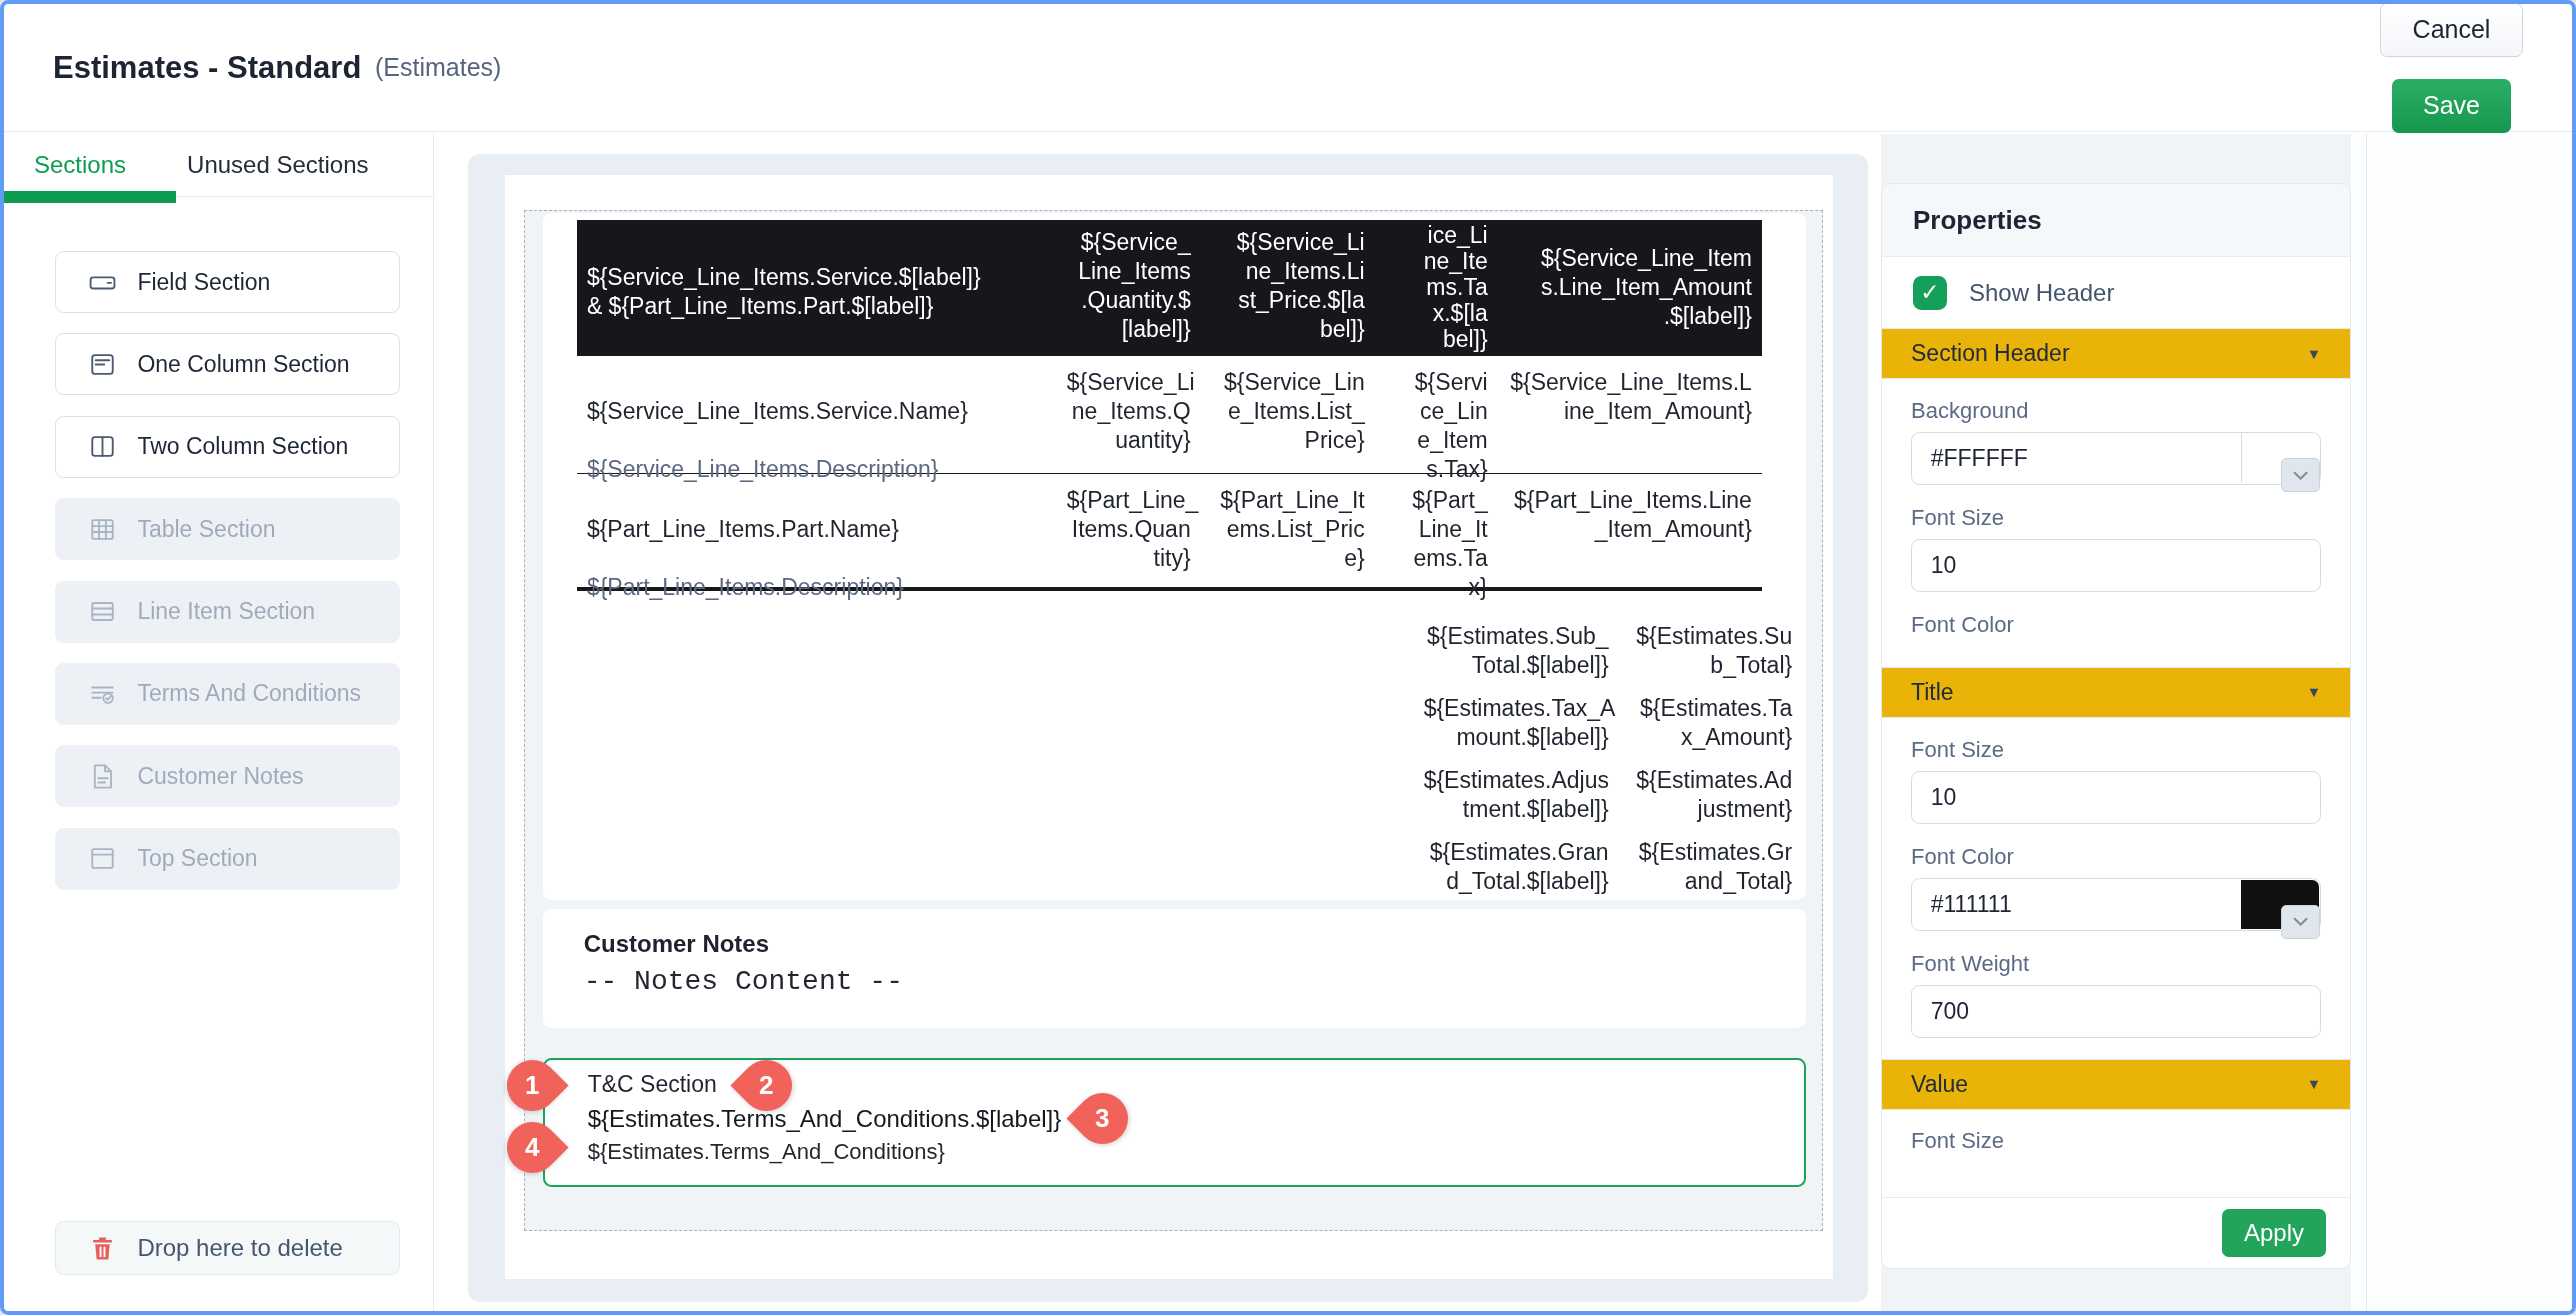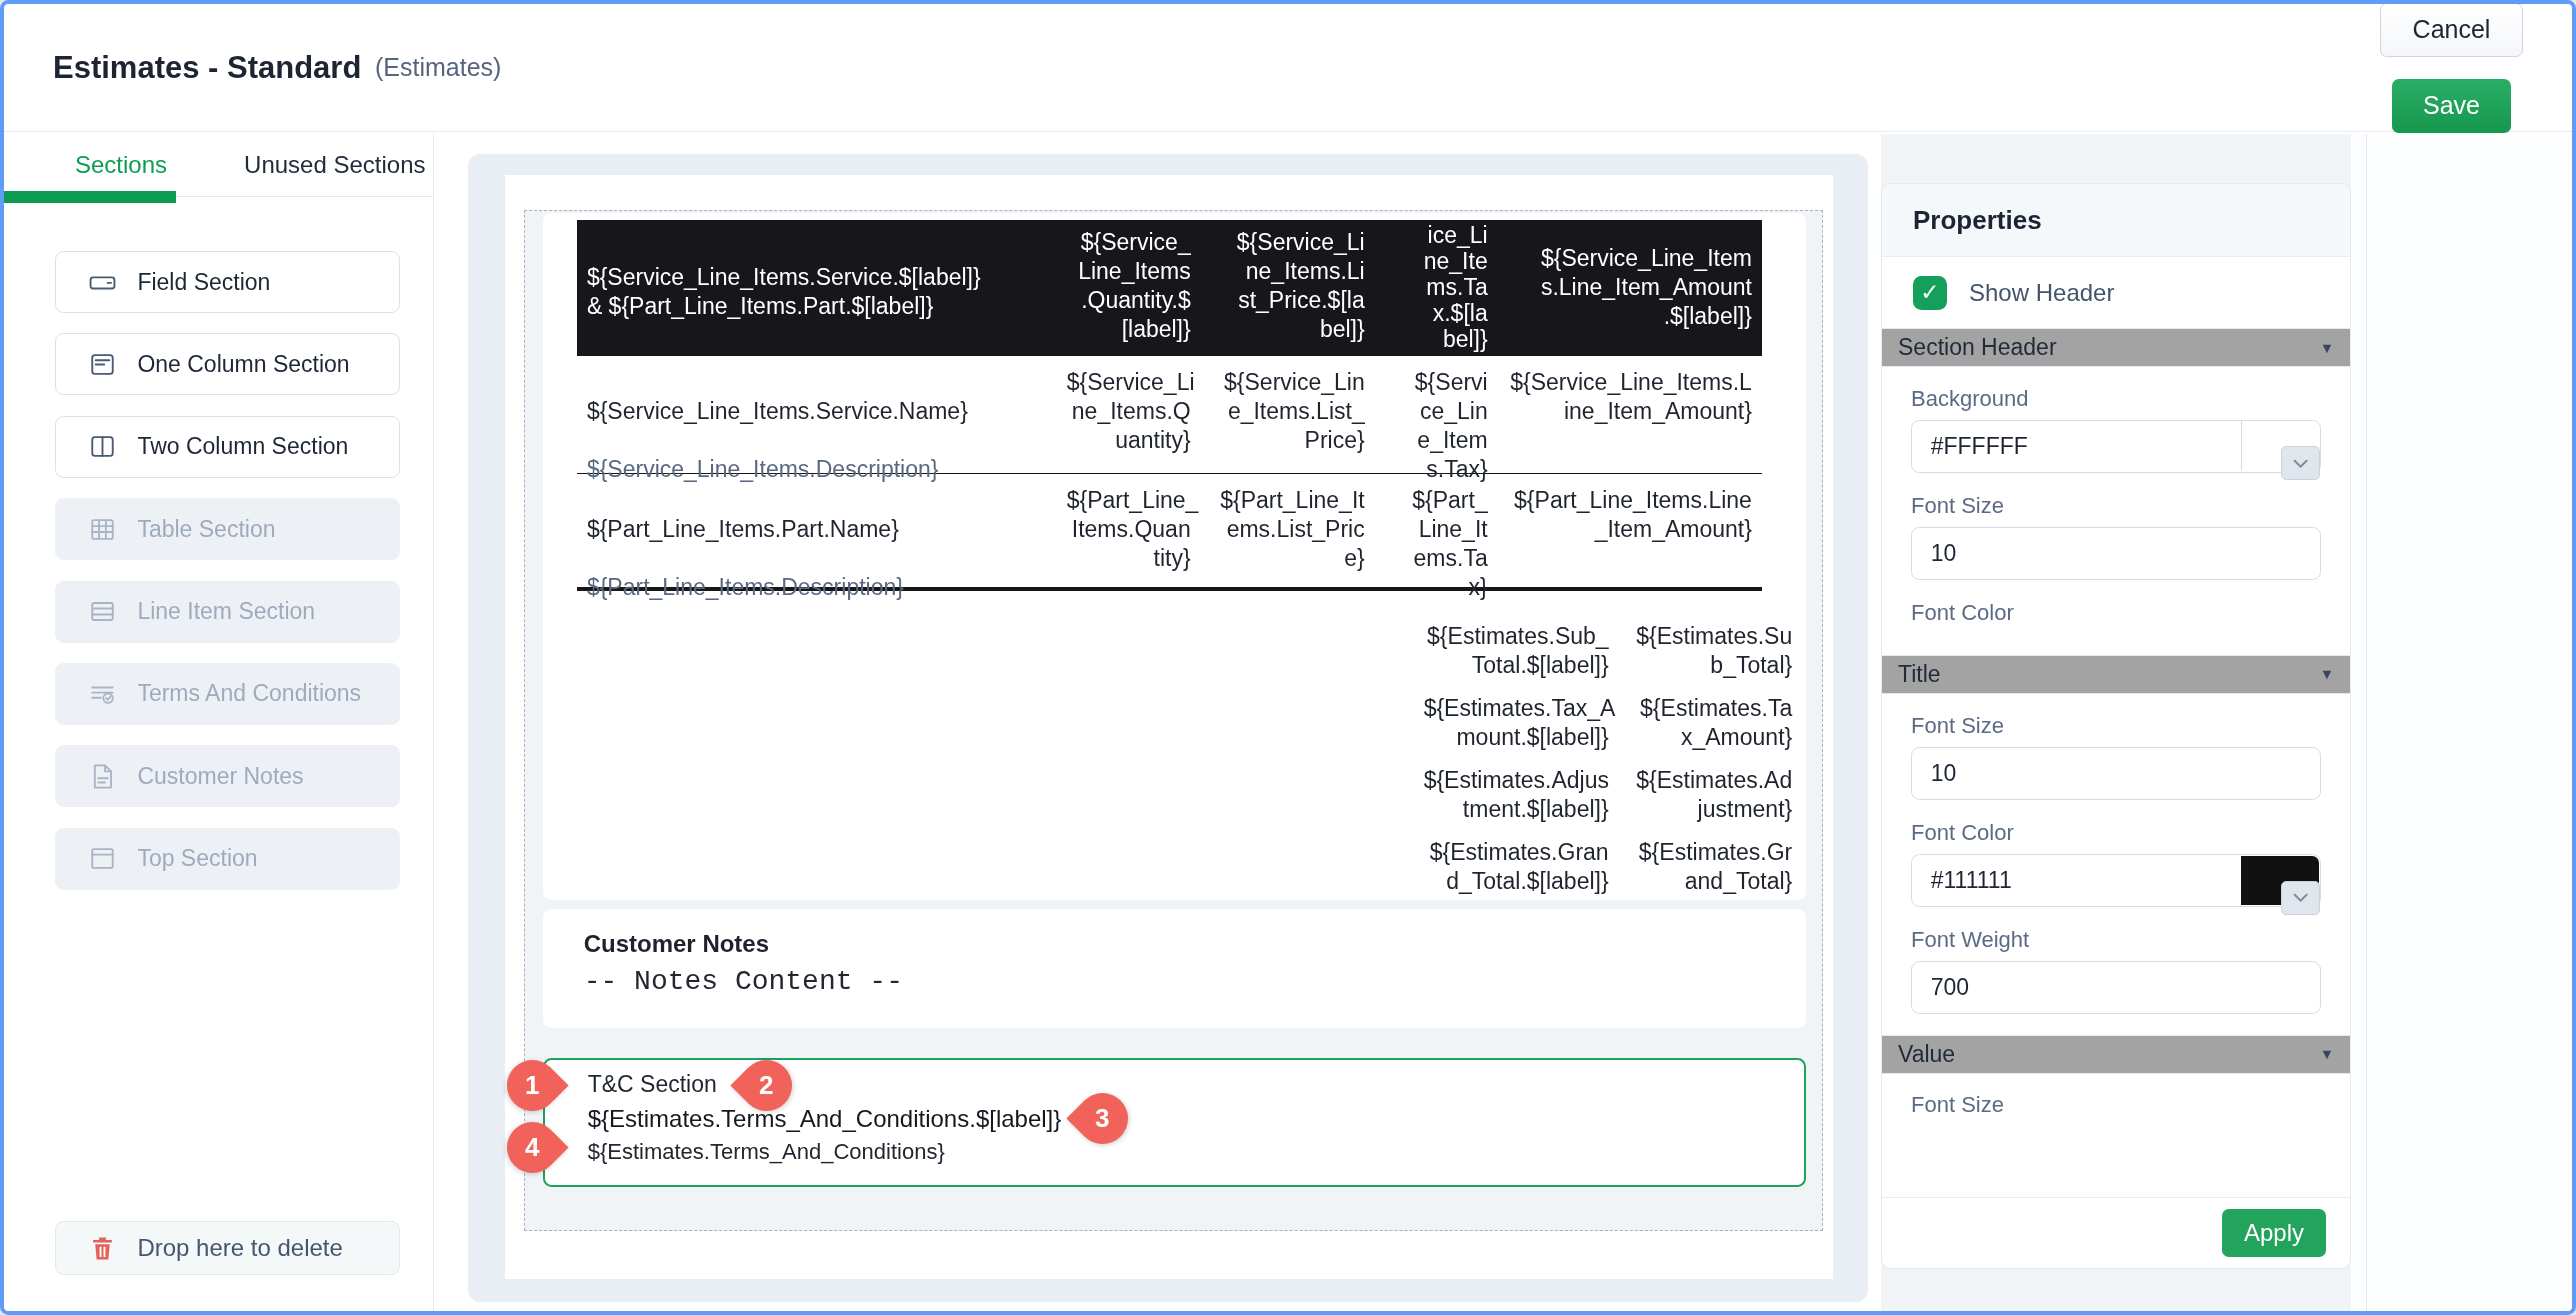--- a/index.html
+++ b/index.html
@@ -18,21 +18,21 @@
                 font-family:inherit; cursor:pointer; }
   .btn-save { width:119px; height:54px; background:linear-gradient(180deg,#2aae66,#17974e);
               border:none; border-radius:6.8px; font-size:25px; color:#fff; font-family:inherit; cursor:pointer; }
 
   .content { position:absolute; top:130px; left:0; right:0; bottom:0; background:#fff; }
 
   
   .sidebar { position:absolute; left:0; top:0; bottom:0; width:430px; background:#fff;
              border-right:1.7px solid #e8ecf1; }
   .tabs { position:relative; height:63px; border-bottom:1.7px solid #e4e8ed; display:flex;
-          align-items:center; padding-left:71px; gap:77px; }
+          align-items:center; padding-left:30px; gap:61px; }
   .tab { font-size:24px; color:#232c3b; cursor:pointer; }
   .tab.active { color:#0d9c52; }
   .tab-underline { position:absolute; left:0; bottom:-6.8px; width:172px; height:12px; background:#0d9c52; }
   .section-list { position:absolute; top:117px; left:51px; right:34px; }
   .s-item { width:345px; height:62px; border-radius:8.5px; display:flex; align-items:center;
             gap:20.4px; padding-left:32px; margin-bottom:20.4px; font-size:23px; }
   .s-item.enabled { background:#fff; border:1.7px solid #d9e0e9; color:#1e2736; cursor:grab; }
   .s-item.enabled .s-icon { color:#4a5a74; }
   .s-item.disabled { background:#edf1f5; border:1.7px solid #edf1f5; color:#9fabbc; }
   .s-item.disabled .s-icon { color:#a9b5c5; }
@@ -94,22 +94,22 @@
   
   .props-col { position:absolute; left:1877px; top:0; bottom:0; width:470px; background:#f1f4f7; }
   .props-card { position:absolute; left:0; top:49px; width:470px; height:1086px; background:#fff;
                 border:1.7px solid #e4e9ef; border-radius:10.2px; overflow:hidden; }
   .props-title { height:73px; background:#f5f8fa; border-bottom:1.7px solid #e8edf2; display:flex;
                  align-items:center; padding-left:31px; font-size:26px; font-weight:bold; color:#1d2433; }
   .show-row { height:71px; display:flex; align-items:center; padding-left:31px; gap:22px; }
   .checkbox { width:34px; height:34px; border-radius:8.5px; background:#14a05a; color:#fff;
               display:flex; align-items:center; justify-content:center; font-size:23px; cursor:pointer; }
   .show-label { font-size:24px; color:#44546d; }
-  .strip { height:39px; background:#a3a3a3; border-top:0.9px solid #e5eaf0; border-bottom:0.9px solid #e5eaf0;
-           display:flex; align-items:center; justify-content:space-between; padding:0 16px;
+  .strip { height:51px; background:#eab308; border-top:0.9px solid #e5eaf0; border-bottom:0.9px solid #e5eaf0;
+           display:flex; align-items:center; justify-content:space-between; padding:0 29px;
            font-size:23px; color:#222b3a; cursor:pointer; }
   .tri { font-size:14.5px; color:#39465c; }
   .pbody { padding:18.7px 29px 20.4px 29px; }
   .pfield { margin-bottom:20.4px; }
   .pfield:last-child { margin-bottom:0; }
   .plabel { font-size:22px; color:#5b6b86; margin-bottom:8.5px; line-height:25.5px; }
   .pinput-wrap { position:relative; height:53px; }
   .pinput { width:100%; height:53px; border:1.7px solid #d5dce5; border-radius:8.5px; background:#fff;
             padding-left:18.7px; font-size:23px; color:#1e2433; font-family:inherit; outline:none; }
   .swatch { position:absolute; right:1.7px; top:1.7px; bottom:1.7px; width:78px; border-radius:0 6.8px 6.8px 0; }

